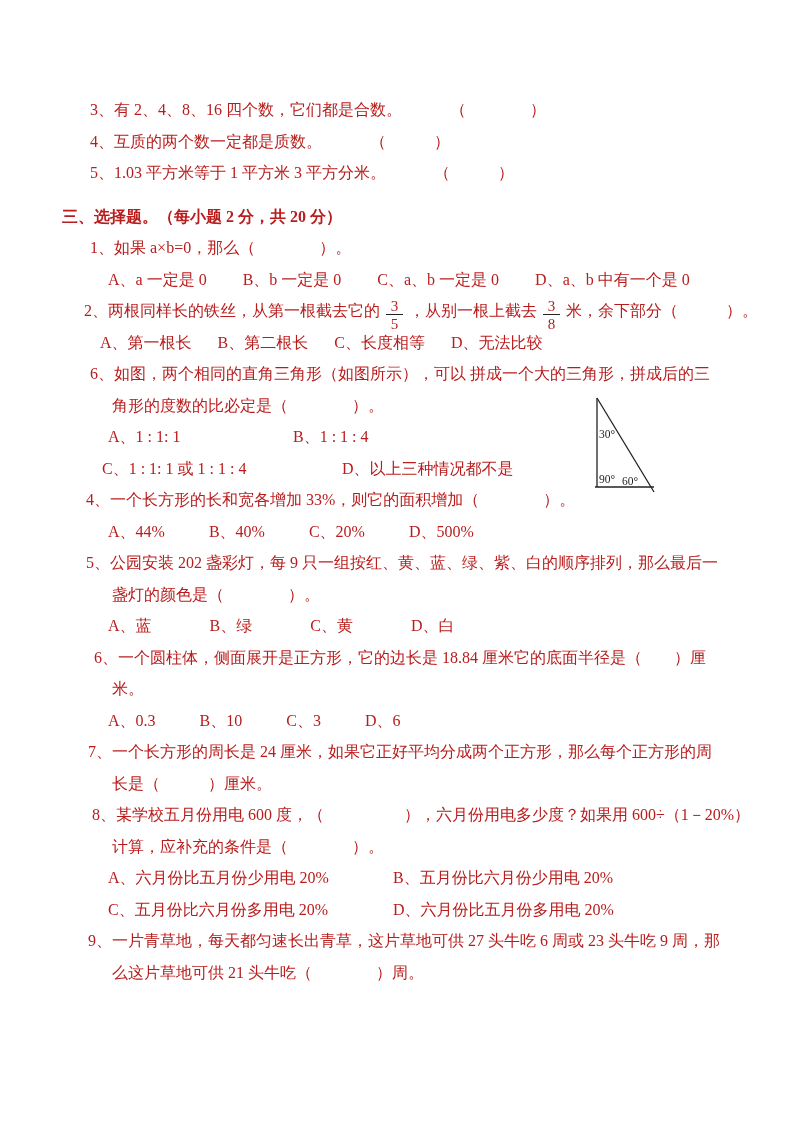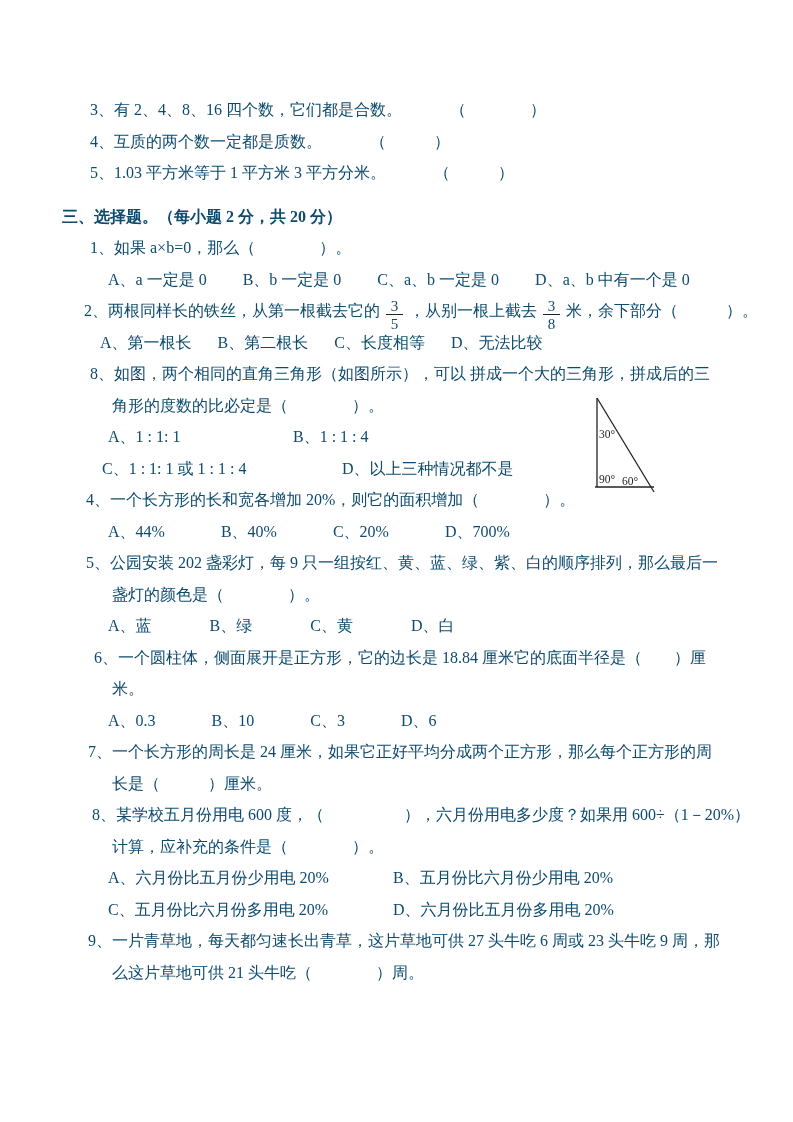--- a/index.html
+++ b/index.html
@@ -2,32 +2,32 @@
 <html><head>
 <meta charset="utf-8">
 <style>
   html,body{margin:0;padding:0;}
   .page{
     position:relative;
     width:793px;height:1122px;
     background:#ffffff;
     font-family:"Liberation Serif","DejaVu Serif",serif;
     font-size:16px;
-    color:#0c4a6e;
+    color:#b91c1c;
     overflow:hidden;
   }
   .content{padding:94px 18px 0 62px;}
   .line{line-height:31.5px;height:31.5px;white-space:nowrap;}
   .ind-q{padding-left:28px;}
   .ind-wrap{padding-left:50px;}
   .choices{padding-left:46px;display:flex;}
   .g26{gap:26px;}
   .g48{gap:36px;}
   .g58{gap:58px;align-items:center;}
-  .g60{gap:56px;}
+  .g60{gap:44px;}
   .w185{display:inline-block;width:185px;}
   .w240{display:inline-block;width:240px;}
   .w285{display:inline-block;width:285px;}
   .sec-header{font-weight:bold;margin-top:12px;}
   .tf-blank{margin-left:48px;}
   .frac{
     display:inline-block;position:relative;
     width:17px;height:16px;vertical-align:-2px;margin:0 6px;
   }
   .frac .num{
@@ -76,37 +76,37 @@
     <div class="line" style="padding-left:22px;">
       <span>2、两根同样长的铁丝，从第一根截去它的</span><span class="frac"><span class="num">3</span><span class="den">5</span></span><span>，从别一根上截去</span><span class="frac"><span class="num">3</span><span class="den">8</span></span><span>米，余下部分（　　　）。</span>
     </div>
     <div class="line choices g26" style="padding-left:38px;">
       <span>A、第一根长</span>
       <span>B、第二根长</span>
       <span>C、长度相等</span>
       <span>D、无法比较</span>
     </div>
 
-    <div class="line ind-q">8、如图，两个相同的直角三角形（如图所示），可以 拼成一个大的三角形，拼成后的三</div>
+    <div class="line ind-q">6、如图，两个相同的直角三角形（如图所示），可以 拼成一个大的三角形，拼成后的三</div>
     <div class="line ind-wrap">角形的度数的比必定是（　　　　）。</div>
     <div class="line choices">
       <span class="w185">A、1 : 1: 1</span>
       <span>B、1 : 1 : 4</span>
     </div>
     <div class="line choices" style="padding-left:40px;">
       <span class="w240">C、1 : 1: 1 或 1 : 1 : 4</span>
       <span>D、以上三种情况都不是</span>
     </div>
 
-    <div class="line" style="padding-left:24px;">4、一个长方形的长和宽各增加 20%，则它的面积增加（　　　　）。</div>
+    <div class="line" style="padding-left:24px;">4、一个长方形的长和宽各增加 33%，则它的面积增加（　　　　）。</div>
     <div class="line choices g60">
       <span>A、44%</span>
       <span>B、40%</span>
       <span>C、20%</span>
-      <span>D、700%</span>
+      <span>D、500%</span>
     </div>
 
     <div class="line" style="padding-left:24px;">5、公园安装 202 盏彩灯，每 9 只一组按红、黄、蓝、绿、紫、白的顺序排列，那么最后一</div>
     <div class="line ind-wrap">盏灯的颜色是（　　　　）。</div>
     <div class="line choices g58">
       <span>A、蓝</span>
       <span>B、绿</span>
       <span>C、黄</span>
       <span>D、白</span>
     </div>

